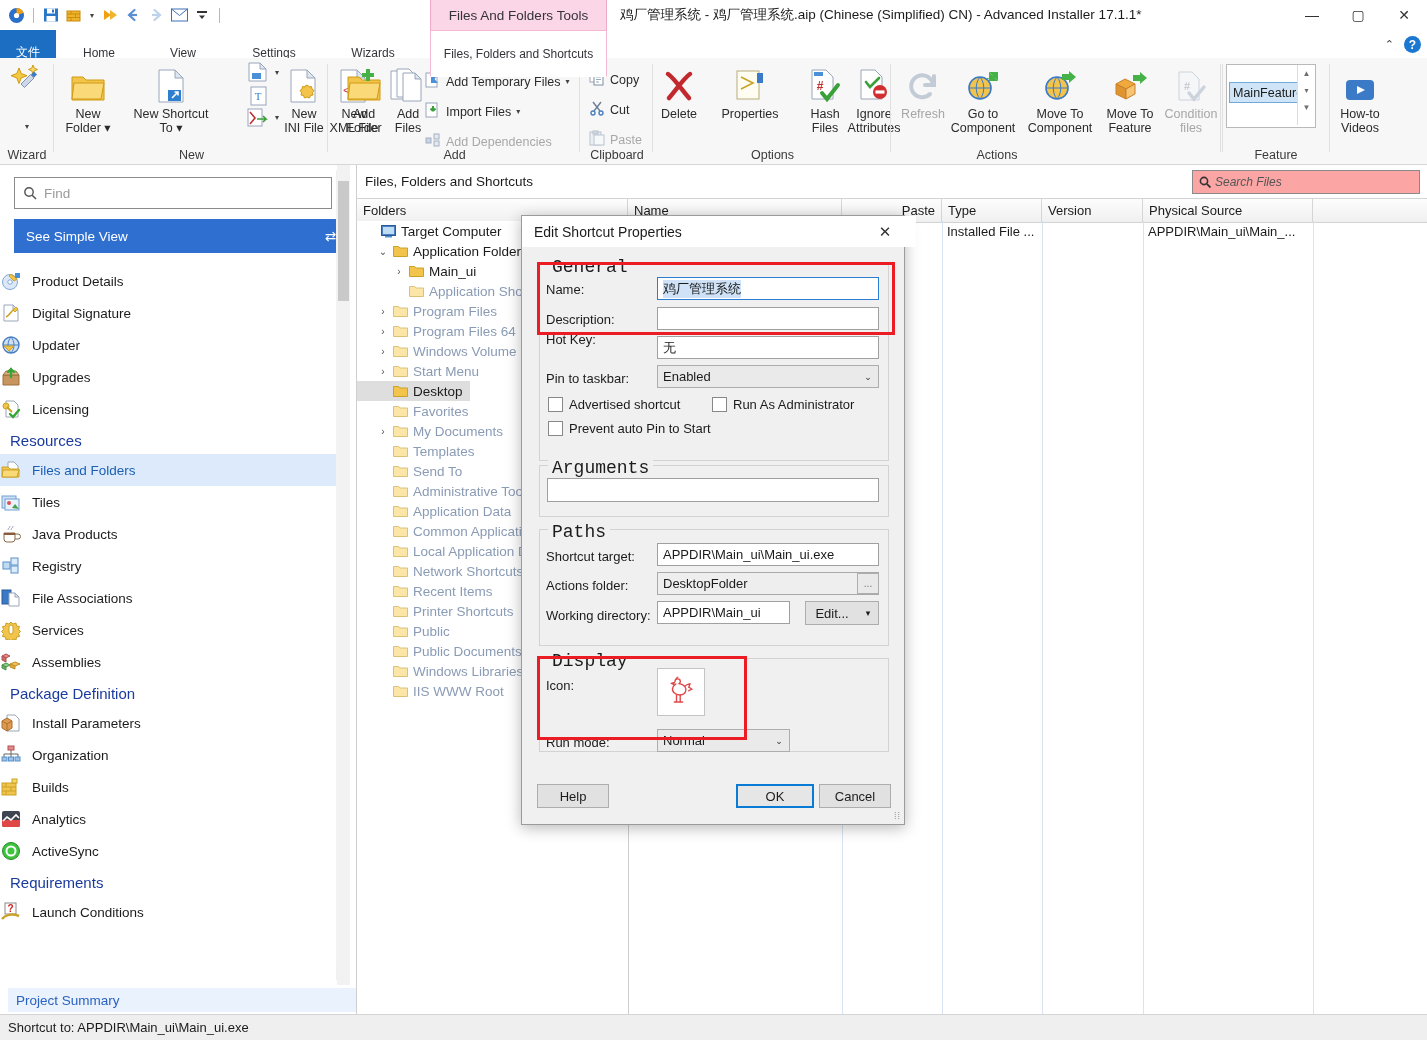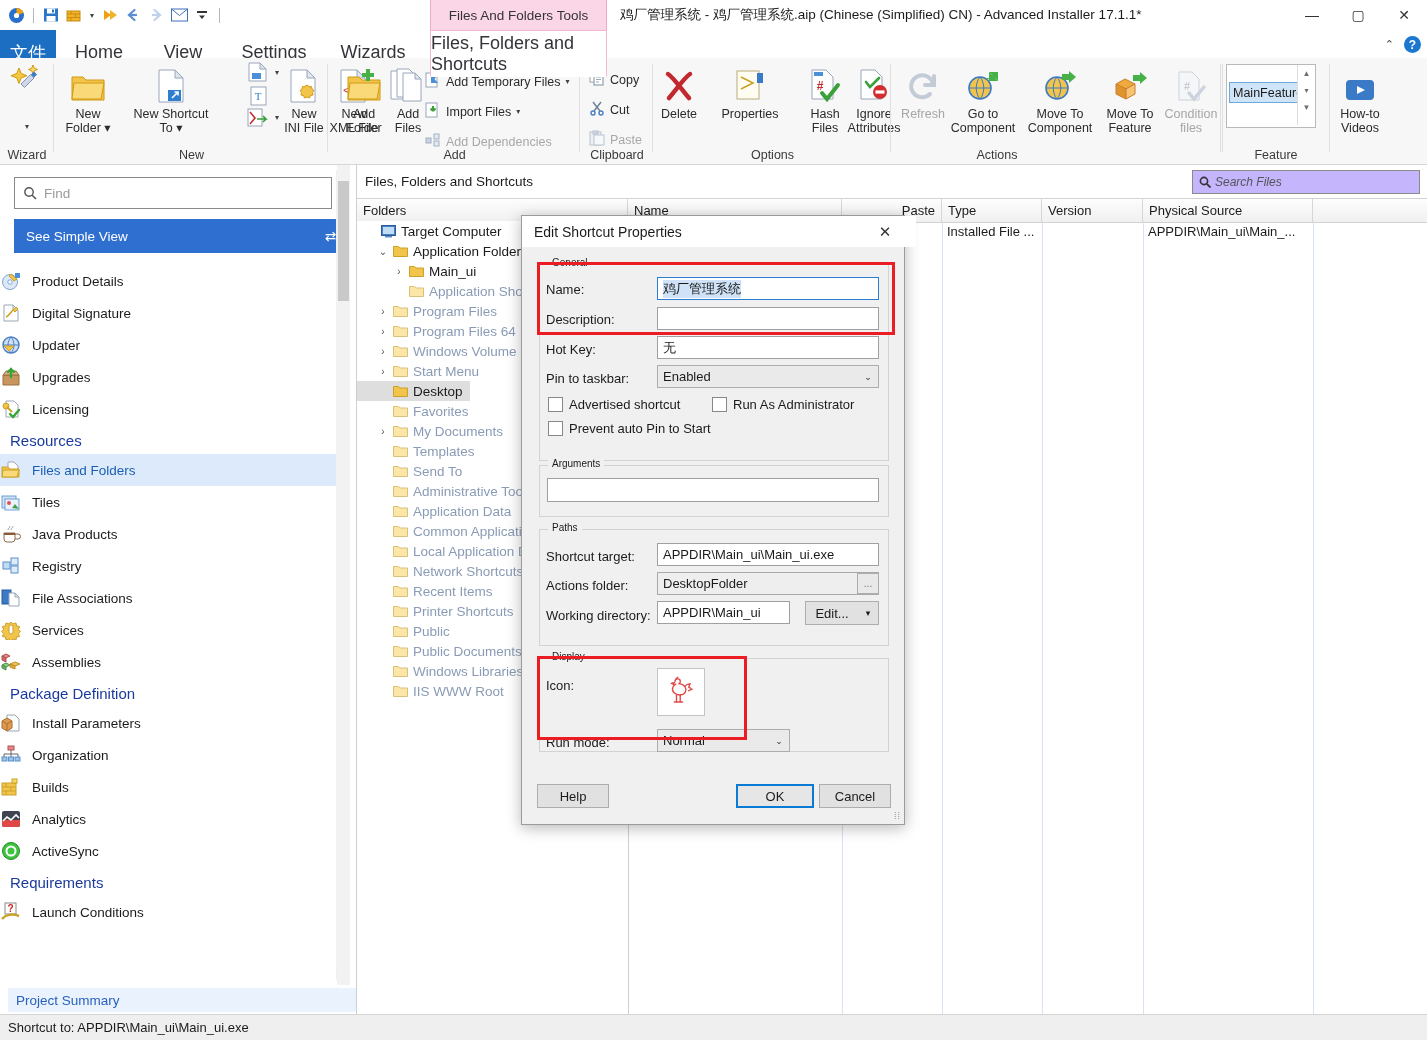--- a/index.html
+++ b/index.html
@@ -21,21 +21,21 @@
              display:flex;align-items:center;justify-content:center;font-size:13.5px;color:#33333a;}
   .titletext{position:absolute;left:620px;top:0;height:30px;display:flex;align-items:center;
              font-size:13.5px;color:#1b1b1b;white-space:nowrap;}
   .wincontrols{position:absolute;right:0;top:0;height:30px;display:flex;}
   .wincontrols div{width:46px;height:30px;display:flex;align-items:center;justify-content:center;color:#333;font-size:14px;}
 
   
   .ribbontabs{position:absolute;left:0;top:30px;width:1427px;height:28px;background:#ffffff;
               border-bottom:1px solid #f3b8d2;}
   .rt{position:absolute;top:0;height:45px;display:flex;align-items:center;justify-content:center;
-      font-size:18px;color:#33333a;cursor:default;}
+      font-size:12px;color:#33333a;cursor:default;}
   .rt.file{left:0;width:56px;background:#1b6ec2;color:#fff;}
   .rt.active{background:#fff;border-left:1px solid #f3b8d2;border-right:1px solid #f3b8d2;
              border-top:1px solid #f3b8d2;border-bottom:1px solid #fff;z-index:3;}
   .ribbon-right{position:absolute;right:6px;top:36px;display:flex;align-items:center;gap:10px;}
   .chev{color:#444;font-size:11px;}
   .helpbtn{width:17px;height:17px;border-radius:50%;background:#1b77d0;color:#fff;font-size:12px;
            display:flex;align-items:center;justify-content:center;font-weight:bold;}
 
   
   .ribbon{position:absolute;left:0;top:58px;width:1427px;height:106px;background:#f7f7f7;
@@ -70,21 +70,21 @@
   .sbscroll .thumb{position:absolute;left:1px;top:16px;width:12px;height:330px;background:#cdcdcd;}
   .projsummary{position:absolute;left:8px;top:988px;width:343px;height:24px;background:#e9f2fd;color:#2a62c0;
                display:flex;align-items:center;padding-left:8px;font-size:13.5px;}
 
   
   .mainpanel{position:absolute;left:356px;top:165px;width:1071px;height:850px;background:#fff;
              border-left:1px solid #cfcfcf;}
   .panelheader{position:absolute;left:0;top:0;width:1071px;height:33px;background:#fff;
                display:flex;align-items:center;padding-left:8px;font-size:13.5px;}
   .searchfiles{position:absolute;right:8px;top:5px;width:220px;height:22px;border:1px solid #8a8a8a;
-               background:#c4b5fd;display:flex;align-items:center;gap:4px;padding-left:6px;}
+               background:#fca5a5;display:flex;align-items:center;gap:4px;padding-left:6px;}
   .searchfiles .ph{color:#555;font-size:12px;font-style:italic;}
   .colheaders{position:absolute;left:0;top:33px;width:1071px;height:23px;
               background:linear-gradient(#fdfdfd,#f0f0f0);border-top:1px solid #d3d3d3;border-bottom:1px solid #d3d3d3;}
   .ch{position:absolute;top:0;height:23px;display:flex;align-items:center;font-size:13px;color:#1b1b1b;
       border-right:1px solid #d6d6d6;padding-left:6px;box-sizing:border-box;}
   .ch.right{justify-content:flex-end;padding-right:6px;padding-left:0;}
   .treecol{position:absolute;left:0;top:56px;width:271px;height:794px;background:#fff;border-right:1px solid #cfcfcf;}
   .tnode{height:20px;display:flex;align-items:center;font-size:13.5px;color:#8a9bb5;white-space:nowrap;}
   .tnode.dark{color:#1b1b1b;}
   .tnode .exp{width:16px;display:flex;align-items:center;justify-content:center;color:#555;font-size:10px;}
@@ -101,21 +101,21 @@
              border-top:1px solid #d4d4d4;display:flex;align-items:center;padding-left:8px;font-size:13px;}
 
   
   .dialog{position:absolute;left:521px;top:215px;width:382px;height:608px;background:#f0f0f0;
           border:1px solid #9b9b9b;box-shadow:0 3px 14px rgba(0,0,0,.28);}
   .dlgtitle{position:absolute;left:0;top:0;width:382px;height:31px;background:#fff;
             display:flex;align-items:center;padding-left:12px;font-size:14px;color:#1b1b1b;}
   .dlgclose{position:absolute;right:8px;top:5px;width:22px;height:22px;display:flex;align-items:center;
             justify-content:center;font-size:15px;color:#333;}
   .gbox{position:absolute;border:1px solid #d3d3d3;background:#f0f0f0;}
-  .gbox .gtitle{position:absolute;left:8px;top:-8px;background:#f0f0f0;padding:0 4px;font-size:10px;color:#1b1b1b;}
+  .gbox .gtitle{position:absolute;left:8px;top:-8px;background:#f0f0f0;padding:0 4px;font-size:18px;color:#1b1b1b;font-family:Liberation Mono, monospace;}
   .flabel{position:absolute;font-size:13px;color:#1b1b1b;}
   .fin{position:absolute;height:23px;background:#fff;border:1px solid #a0a0a0;box-sizing:border-box;
        display:flex;align-items:center;padding-left:5px;font-size:13px;}
   .fin.focus{border-color:#2a7fd4;}
   .fin.ro{background:#eeeeee;border-color:#a9a9a9;}
   .sel{background:#cfe2f7;}
   .fsel{position:absolute;height:23px;background:#eaeaea;border:1px solid #adadad;box-sizing:border-box;
         display:flex;align-items:center;padding-left:5px;font-size:13px;justify-content:space-between;}
   .fsel .dd{width:20px;display:flex;align-items:center;justify-content:center;font-size:9px;color:#333;}
   .cbx{position:absolute;display:flex;align-items:center;gap:6px;font-size:13px;}
@@ -1039,21 +1039,21 @@
       <div class="gtitle">General</div>
     </div>
     <div class="flabel" style="left:24px;top:66px">Name:</div>
     <div class="fin focus" style="left:135px;top:61px;width:222px">
       <span class="sel">鸡厂管理系统</span>
     </div>
     <div class="flabel" style="left:24px;top:96px">Description:</div>
     <div class="fin" style="left:135px;top:91px;width:222px">
       <span></span>
     </div>
-    <div class="flabel" style="left:24px;top:126px">Hot Key:</div>
+    <div class="flabel" style="left:24px;top:116px">Hot Key:</div>
     <div class="fin" style="left:135px;top:120px;width:222px">
       <span>无</span>
     </div>
     <div class="flabel" style="left:24px;top:155px">Pin to taskbar:</div>
     <div class="fsel" style="left:135px;top:149px;width:222px">
       <span>Enabled</span>
       <span class="dd">⌄</span>
     </div>
     <div class="cbx" style="left:26px;top:181px">
       <span class="bx"></span>

